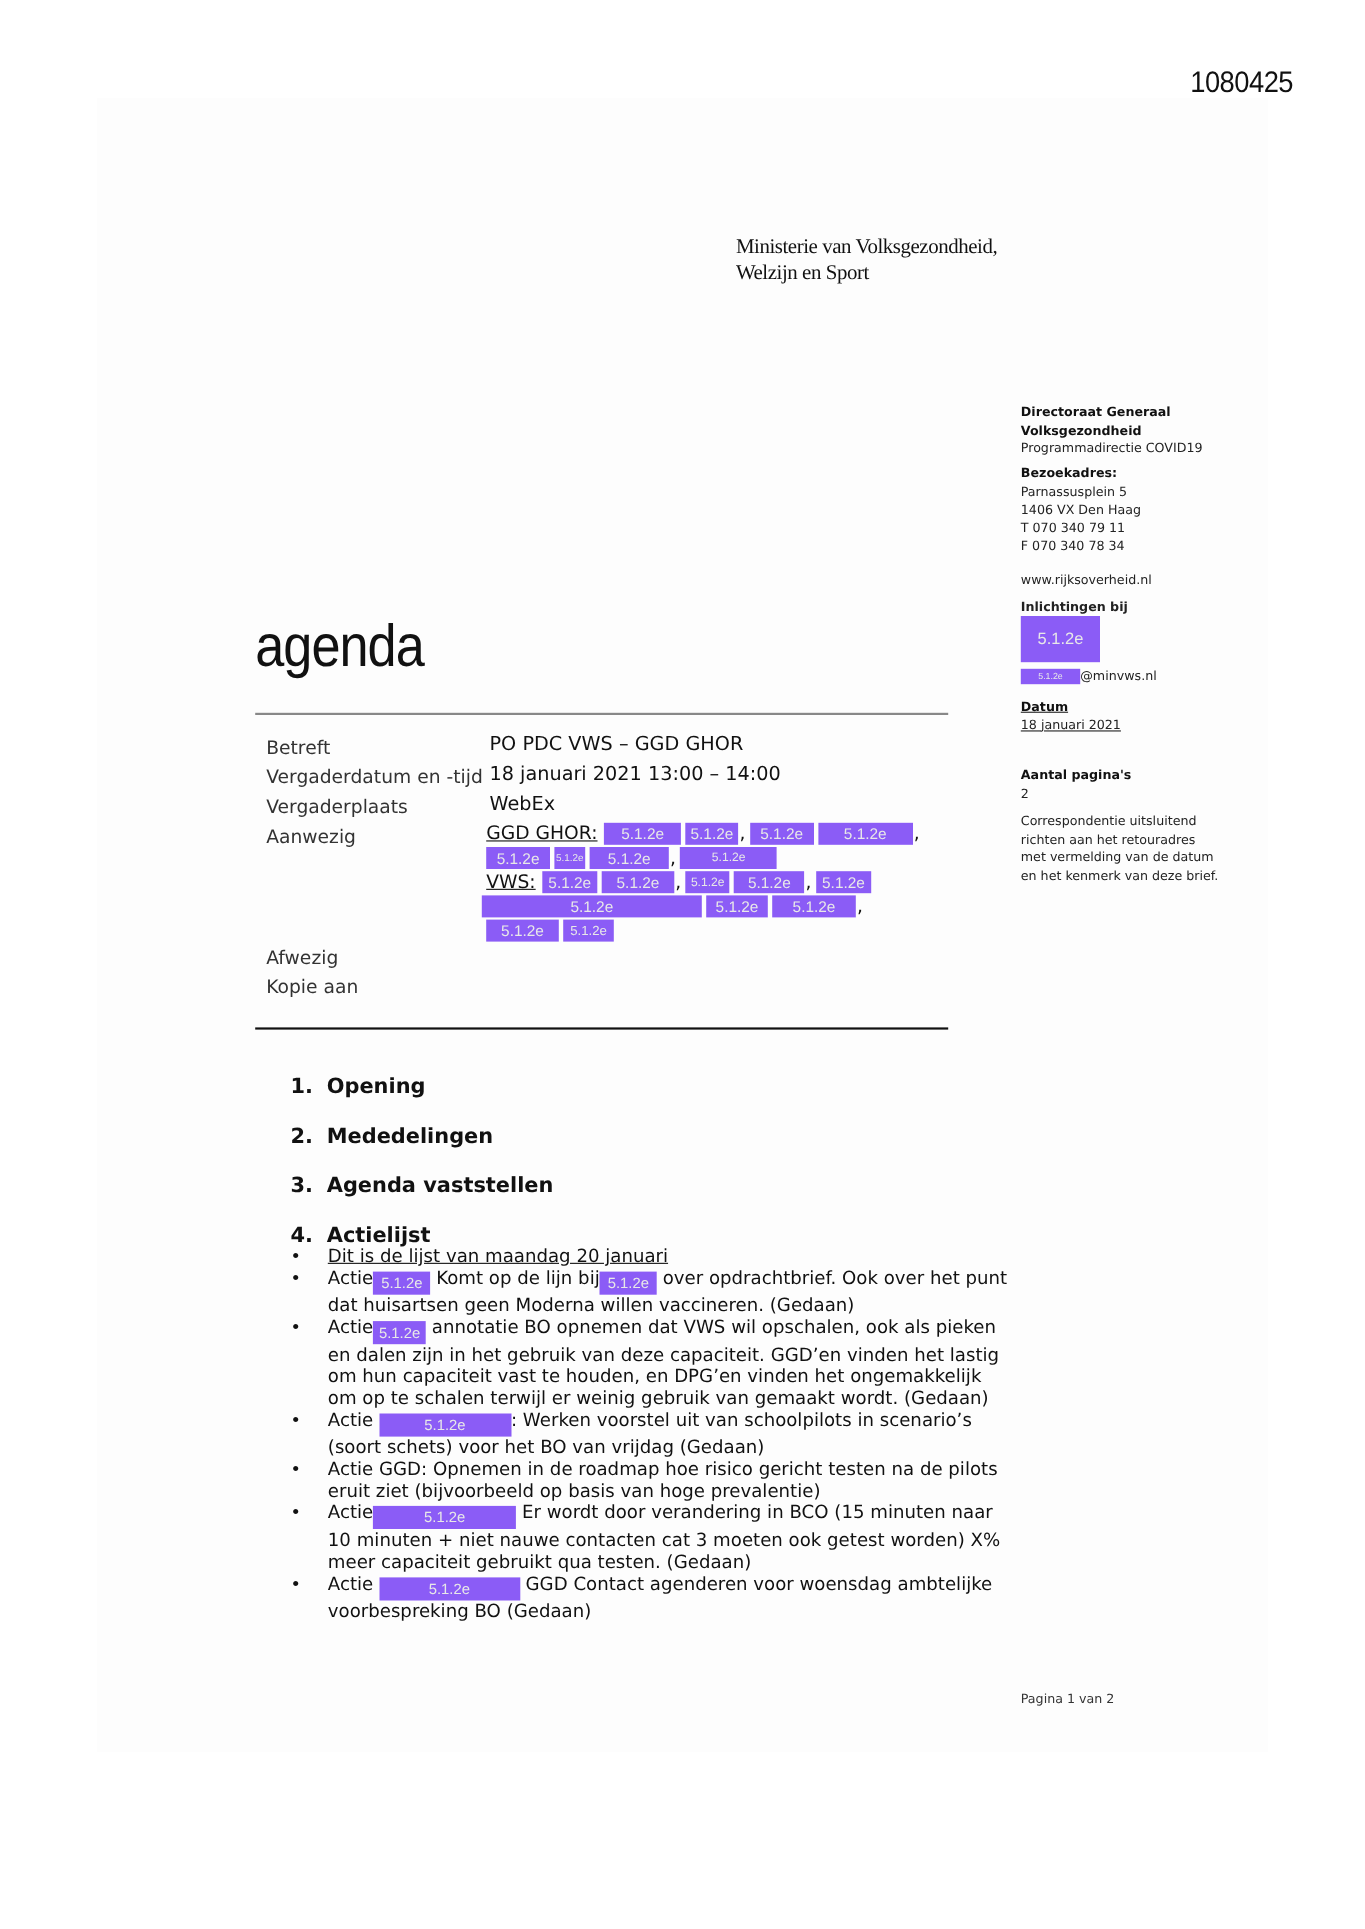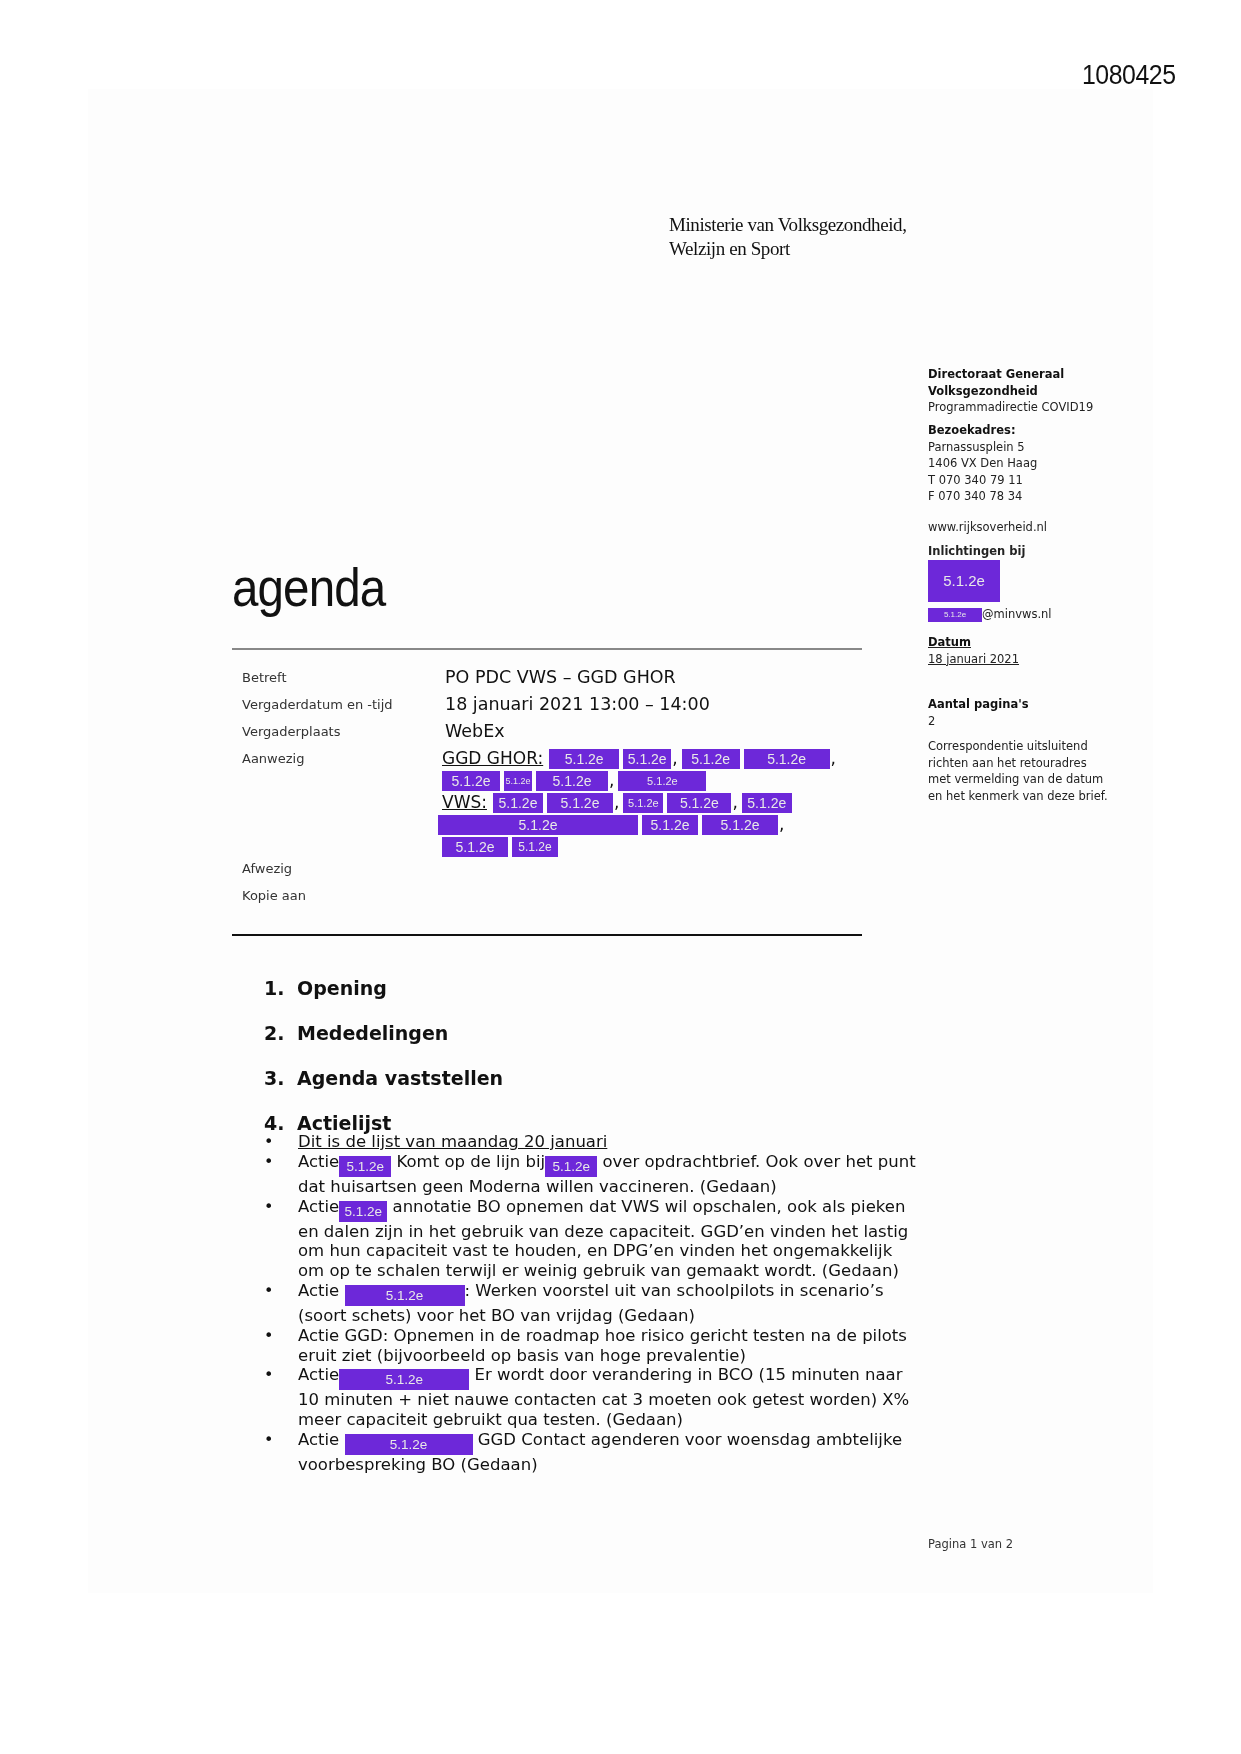--- a/index.html
+++ b/index.html
@@ -23,35 +23,35 @@
     }
     .ministry div { white-space: nowrap; }
 
     
     .side {
       position: absolute; left: 928px; width: 210px;
       font-size: 11.5px; line-height: 16.5px; color: #222;
     }
     .side .b { font-weight: bold; color: #111; }
     .redact {
-      display: inline-block; background: #6d28d9; color: #e8e8e8;
+      display: inline-block; background: #8b5cf6; color: #e8e8e8;
       font-family: "Liberation Sans", sans-serif; text-align: center;
       vertical-align: middle; box-sizing: border-box;
     }
 
     .title {
       position: absolute; left: 232px; top: 556px;
       font-family: "Liberation Sans", sans-serif; font-size: 54px; color: #111;
       letter-spacing: -1px; transform: scaleX(0.88); transform-origin: left top;
     }
     .rule1 { position: absolute; left: 232px; top: 648px; width: 630px; height: 2px; background: #888; }
     .rule2 { position: absolute; left: 232px; top: 934px; width: 630px; height: 2px; background: #111; }
 
     .meta-label {
-      position: absolute; left: 242px; font-size: 13px; color: #333;
+      position: absolute; left: 242px; font-size: 17px; color: #333;
     }
     .meta-value {
       position: absolute; left: 445px; font-size: 17.5px; color: #111;
     }
     .att {
       position: absolute; left: 442px; width: 420px; font-size: 17px; color: #111;
     }
     .att-line { position: absolute; left: 0; height: 20px; white-space: nowrap; }
     .att-line .lbl { text-decoration: underline; margin-right: 6px; }
     .att .redact { height: 20px; line-height: 20px; font-size: 14px; margin-right: 4px; }

